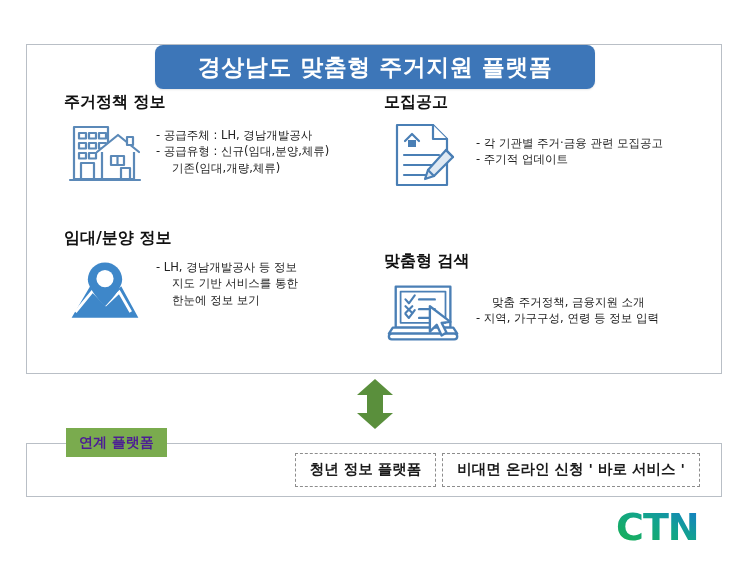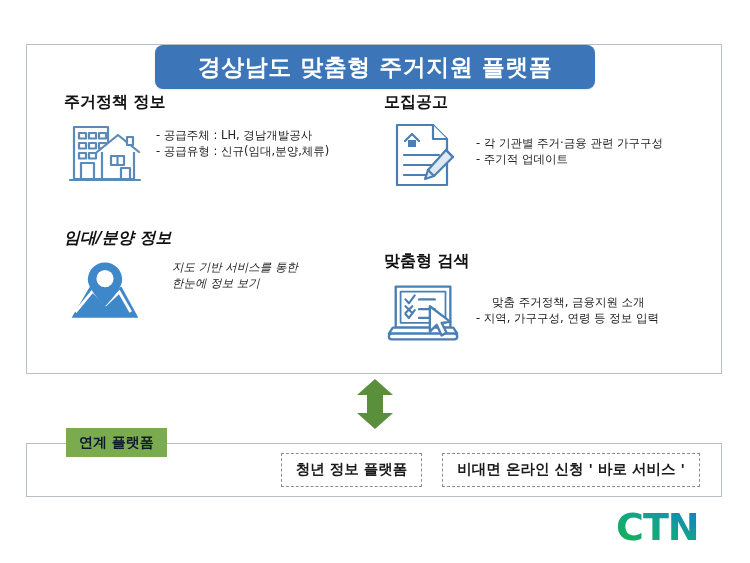--- a/index.html
+++ b/index.html
@@ -96,21 +96,21 @@
     line-height: 1.42;
     color: #222222;
     white-space: nowrap;
   }
   .quad-lines .ln { display: block; }
   .quad-lines .indent { padding-left: 16px; }
 
   
   .q-policy   { padding-left: 28px; }
   .q-notice   { padding-left: 10px; }
-  .q-rent     { padding-left: 28px; font-style: italic; }
+  .q-rent     { padding-left: 28px; }
   .q-search   { padding-left: 10px; margin-top: 23px; }
   .q-notice .quad-lines,
   .q-search .quad-lines { padding-top: 16px; }
   .q-rent .quad-lines { padding-top: 4px; }
 
   
   .arrow-wrap {
     position: absolute;
     left: 356px;
     top: 378px;
@@ -128,38 +128,38 @@
     height: 54px;
     border: 1px solid #b9bfc6;
     background: #ffffff;
     box-sizing: border-box;
   }
   .green-badge {
     position: absolute;
     left: 66px;
     top: 428px;
     background: #7aab4e;
-    color: #0f172a;
+    color: #4c1d95;
     font-size: 14px;
     font-weight: bold;
     padding: 7px 13px 8px 13px;
     white-space: nowrap;
     z-index: 6;
     line-height: 1;
   }
   .dashed-row {
     position: absolute;
     left: 26px;
     top: 443px;
     width: 696px;
     height: 54px;
     display: flex;
     align-items: center;
     justify-content: flex-end;
-    gap: 20px;
+    gap: 6px;
     padding-right: 22px;
     box-sizing: border-box;
     z-index: 5;
   }
   .dashed-box {
     border: 1px dashed #8d8d8d;
     background: #ffffff;
     font-size: 14.5px;
     font-weight: bold;
     color: #1a1a1a;
@@ -219,20 +219,21 @@
           <line x1="53.5" y1="37" x2="53.5" y2="46"></line>
 
           <rect x="57" y="49" width="9" height="11" fill="#ffffff"></rect>
 
           <line x1="6" y1="61" x2="76" y2="61"></line>
         </svg>
       </div>
       <div class="quad-lines">
         <span class="ln">- 공급주체 : LH, 경남개발공사</span>
         <span class="ln">- 공급유형 : 신규(임대,분양,체류)</span>
+        <span class="ln indent">기존(임대,개량,체류)</span>
       </div>
     </div>
   </div>
 
   <div class="quad q-notice">
     <div class="quad-title">모집공고</div>
     <div class="quad-body">
       <div class="quad-icon">
         <svg width="72" height="74" viewBox="0 0 72 74" fill="none" stroke="#4a7fb5" stroke-width="2.2" stroke-linejoin="round" stroke-linecap="round">
 
@@ -245,41 +246,42 @@
           <line x1="15" y1="36" x2="50" y2="36"></line>
           <line x1="15" y1="46" x2="50" y2="46"></line>
           <line x1="15" y1="56" x2="38" y2="56"></line>
 
           <path d="M57 31 L64 38 L45 57 L36 60 L39 51 Z" fill="#dfe9f3"></path>
           <path d="M57 31 L64 38"></path>
           <path d="M39 51 L45 57"></path>
         </svg>
       </div>
       <div class="quad-lines">
-        <span class="ln">- 각 기관별 주거·금융 관련 가구구성</span>
+        <span class="ln">- 각 기관별 주거·금융 관련 모집공고</span>
         <span class="ln">- 주기적 업데이트</span>
       </div>
     </div>
   </div>
 
   <div class="quad q-rent">
     <div class="quad-title">임대/분양 정보</div>
     <div class="quad-body">
       <div class="quad-icon">
         <svg width="86" height="74" viewBox="0 0 86 74" fill="none">
 
           <path d="M8 64 L28 30 L45 46 L60 31 L78 64 Z" fill="#3e87c9"></path>
           <path d="M8 64 L28 30 L45 46 L60 31 L78 64 Z" fill="none" stroke="#ffffff" stroke-width="0"></path>
           <path d="M12 58 L30 36 L44 50 L58 37 L70 58" fill="none" stroke="#ffffff" stroke-width="3"></path>
 
           <path d="M43 6 C33 6 25 14 25 24 C25 35 43 52 43 52 C43 52 61 35 61 24 C61 14 53 6 43 6 Z" fill="#3e87c9"></path>
           <circle cx="43" cy="23" r="9" fill="#ffffff"></circle>
         </svg>
       </div>
       <div class="quad-lines">
+        <span class="ln">- LH, 경남개발공사 등 정보</span>
         <span class="ln indent">지도 기반 서비스를 통한</span>
         <span class="ln indent">한눈에 정보 보기</span>
       </div>
     </div>
   </div>
 
   <div class="quad q-search">
     <div class="quad-title">맞춤형 검색</div>
     <div class="quad-body">
       <div class="quad-icon">

